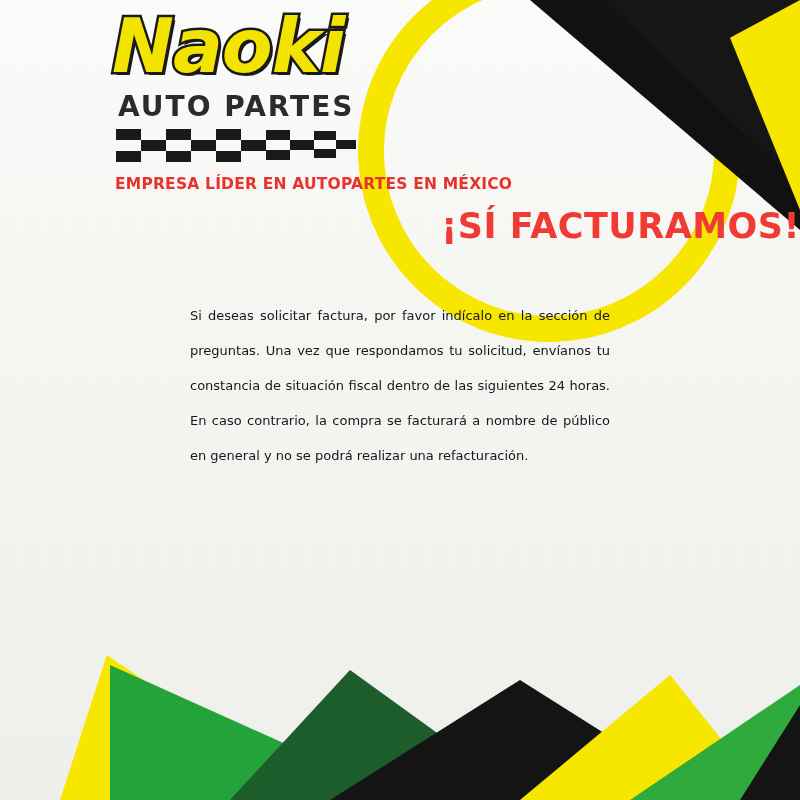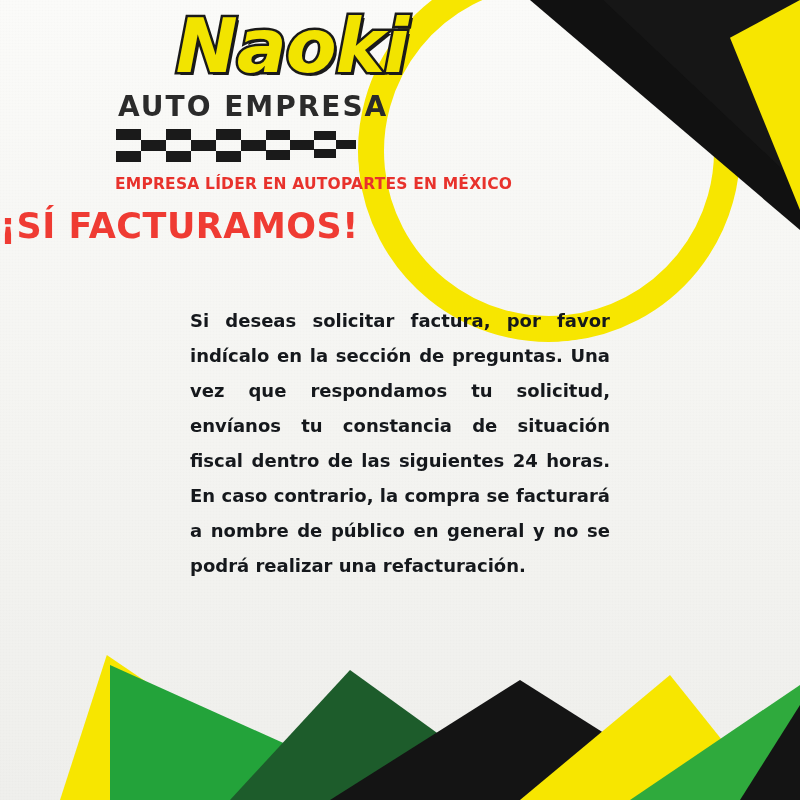--- a/index.html
+++ b/index.html
@@ -152,21 +152,20 @@
     font-size: 74px;
     line-height: 84px;
     color: #f2e400;
     letter-spacing: -1px;
     -webkit-text-stroke: 5px #1a1a1a;
     paint-order: stroke fill;
     text-shadow:
       3px 3px 0 #1a1a1a,
       -1px -1px 0 #1a1a1a;
     margin: 0;
-    text-align: center;
   }
   .brand-sub {
     font-family: "DejaVu Sans", sans-serif;
     font-weight: bold;
     font-size: 28px;
     letter-spacing: 2px;
     color: #2b2b2b;
     margin: 2px 0 0 6px;
   }
   .checker {
@@ -185,37 +184,37 @@
     color: #e8322c;
     white-space: nowrap;
   }
 
   
   .headline {
     position: absolute;
     top: 206px;
     left: 0;
     right: 0;
-    text-align: left;
+    text-align: right;
     font-family: "DejaVu Sans", sans-serif;
     font-weight: bold;
     font-size: 35px;
     letter-spacing: 0.5px;
     color: #ef3b33;
     margin: 0;
   }
 
   .body-text {
     position: absolute;
     top: 285px;
     left: 190px;
     width: 420px;
     font-family: "DejaVu Sans", sans-serif;
-    font-weight: bold;
-    font-size: 18px;
+    font-weight: normal;
+    font-size: 13px;
     line-height: 35px;
     color: #15181c;
     text-align: justify;
     text-justify: inter-word;
   }
 </style>
 </head>
 <body>
 
 <div id="poster">
@@ -223,21 +222,21 @@
   <div class="paper"></div>
   <div class="paper-texture"></div>
 
   <div class="top-yellow-swoosh"></div>
   <div class="top-black"></div>
   <div class="top-black-2"></div>
   <div class="top-yellow-wedge"></div>
 
   <div class="logo-block">
     <div class="brand">Naoki</div>
-    <div class="brand-sub">AUTO EMPRESA</div>
+    <div class="brand-sub">AUTO PARTES</div>
 
     <svg class="checker" viewBox="0 0 250 34">
       <g>
         <rect x="0" y="0" width="25" height="11" fill="#1a1a1a"></rect>
         <rect x="50" y="0" width="25" height="11" fill="#1a1a1a"></rect>
         <rect x="100" y="0" width="25" height="11" fill="#1a1a1a"></rect>
         <rect x="150" y="1" width="24" height="10" fill="#1a1a1a"></rect>
         <rect x="198" y="2" width="22" height="9" fill="#1a1a1a"></rect>
 
         <rect x="25" y="11" width="25" height="11" fill="#1a1a1a"></rect>

